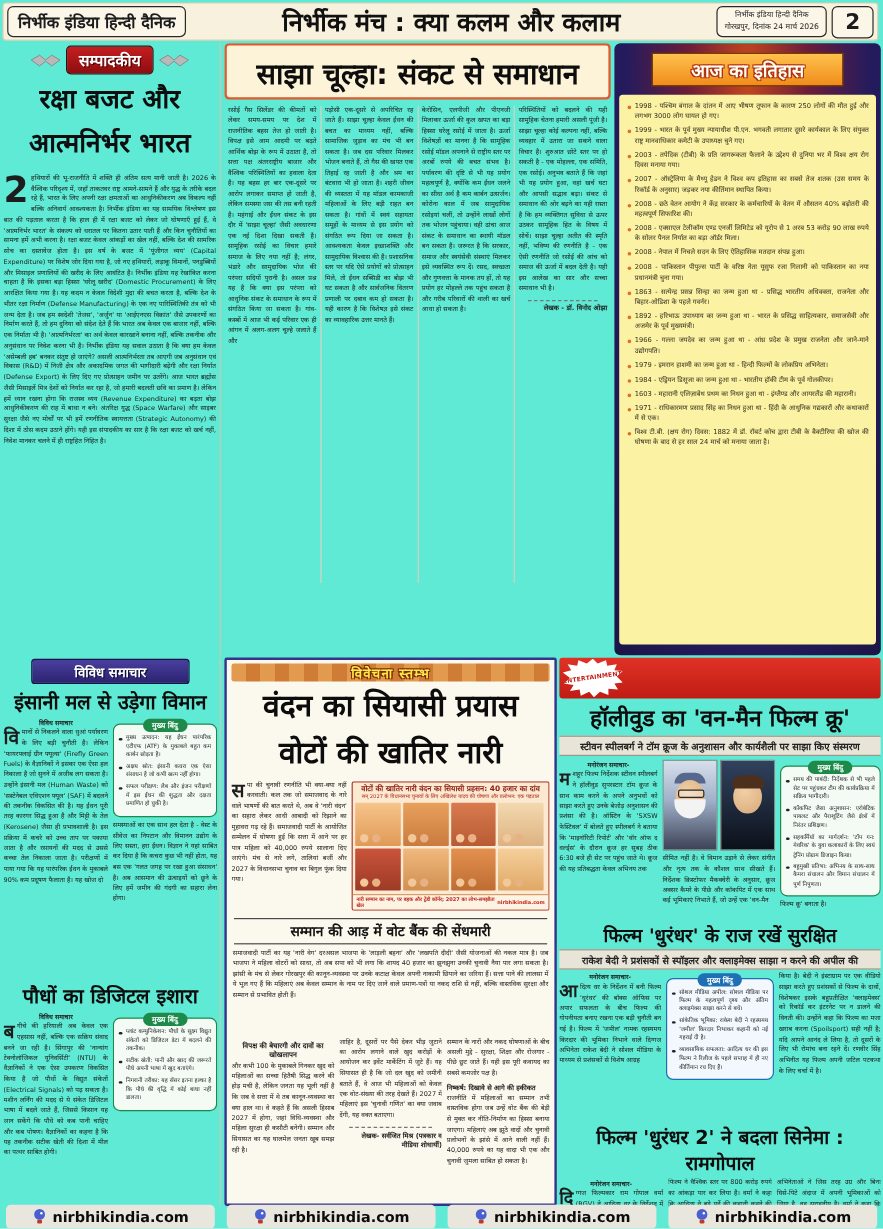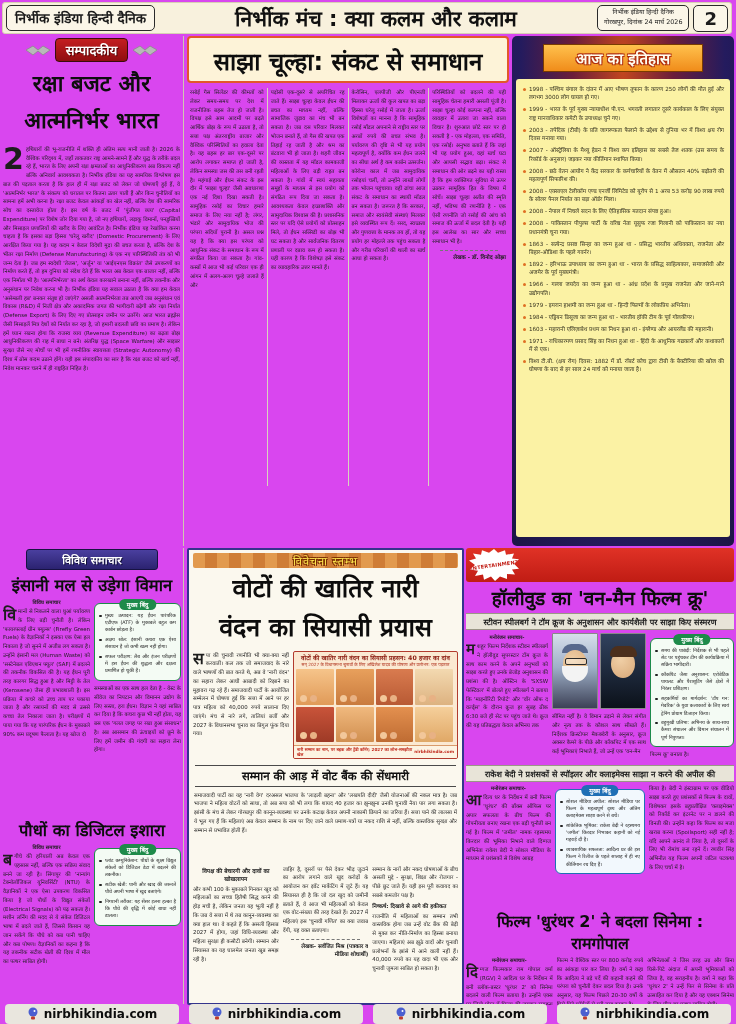--- a/index.html
+++ b/index.html
@@ -1,16 +1,16 @@
 <!DOCTYPE html>
 <html><head>
 <meta charset="utf-8">
 <style>
   html,body{margin:0;padding:0;background:#ffffff;}
-  .page{position:relative;width:736px;height:1024px;background:#d946ef;font-family:"DejaVu Sans",sans-serif;overflow:hidden;color:#1c1c1c;}
+  .page{position:relative;width:736px;height:1024px;background:#5eead4;font-family:"DejaVu Sans",sans-serif;overflow:hidden;color:#1c1c1c;}
   
   .masthead{position:absolute;left:2px;top:2px;width:730px;height:32px;background:#f8f1dd;border:1px solid #d8cfb4;border-radius:3px;display:flex;align-items:center;padding:0 3px;box-sizing:border-box;}
   .m-left{border:1.5px solid #2a2a2a;border-radius:5px;background:#fbf6e8;font-weight:800;font-size:13.5px;padding:3px 8px;white-space:nowrap;}
   .m-center{flex:1;text-align:center;font-weight:800;font-size:21px;color:#111;}
   .m-right{border:1.5px solid #2a2a2a;border-radius:5px;background:#fbf6e8;font-size:6.4px;line-height:1.5;padding:2px 6px;text-align:center;white-space:nowrap;}
   .m-page{border:1.5px solid #2a2a2a;border-radius:5px;background:#fbf6e8;font-weight:800;font-size:18px;padding:2px 10px;margin-left:4px;}
   
   .t5{font-size:5.4px;line-height:1.62;text-align:justify;color:#1d1d1d;}
   .dropcap{float:left;font-weight:800;line-height:0.85;padding:1px 2px 0 0;}
   .byline{text-align:center;font-weight:800;font-size:5.2px;margin-bottom:1px;}
@@ -55,21 +55,21 @@
   .misc{position:absolute;left:3px;top:548px;width:181px;height:456px;border-right:1px solid #cfc7b0;padding-right:2px;box-sizing:border-box;overflow:hidden;}
   .misc-banner{width:130px;margin:1px auto 3px auto;background:linear-gradient(180deg,#4a3f9f,#2b2370);border:1px solid #171243;color:#fff;font-weight:800;font-size:11px;text-align:center;padding:2px 0;border-radius:3px;text-shadow:1px 1px 0 #11103a;}
   .misc-h{font-weight:800;font-size:16.5px;text-align:center;color:#0d0d0d;margin:2px 0;}
   .two-col{display:flex;gap:4px;overflow:hidden;}
   .two-col .ca{width:50%;overflow:hidden;}
   .two-col .cb{width:50%;overflow:hidden;}
   .misc .dropcap{font-size:16px;}
   
   .opinion{position:absolute;left:187px;top:548px;width:277px;height:457px;border:2.5px solid #34348c;background:#fbf8ee;border-radius:2px;padding:3px 4px;box-sizing:border-box;overflow:hidden;}
   .op-banner{height:15px;background:repeating-linear-gradient(90deg,#e29a4e 0 12px,#cf7d36 12px 24px);border-radius:2px;display:flex;align-items:center;justify-content:center;}
-  .op-banner span{font-weight:400;font-size:11px;color:#ffe84d;text-shadow:1px 1px 0 #7a2e00,-1px 1px 0 #7a2e00,1px -1px 0 #7a2e00,-1px -1px 0 #7a2e00;letter-spacing:1px;}
+  .op-banner span{font-weight:700;font-size:11px;color:#ffe84d;text-shadow:1px 1px 0 #7a2e00,-1px 1px 0 #7a2e00,1px -1px 0 #7a2e00,-1px -1px 0 #7a2e00;letter-spacing:1px;}
   .op-headline{font-weight:800;font-size:25px;line-height:1.55;text-align:center;color:#0c0c0c;margin:2px 0 3px 0;}
   .op-row{display:flex;gap:4px;height:108px;overflow:hidden;}
   .op-intro{width:96px;overflow:hidden;}
   .op-intro .dropcap{font-size:16px;}
   .infographic{flex:1;border:1.5px solid #b23b2e;background:#fbe9d2;border-radius:2px;display:flex;flex-direction:column;overflow:hidden;}
   .ig-title{font-weight:800;font-size:6.2px;color:#8c1d12;text-align:center;padding:2px 3px 0 3px;line-height:1.3;}
   .ig-sub{font-size:4.3px;color:#b0331f;text-align:center;padding:0 4px;line-height:1.3;}
   .ig-grid{flex:1;display:flex;flex-wrap:wrap;padding:2px;gap:2px;}
   .ig-cell{width:calc(25% - 2px);flex:0 0 calc(25% - 2px);border-radius:1px;position:relative;box-sizing:border-box;min-height:26px;}
   .ig-cell::before{content:"";position:absolute;left:4px;bottom:3px;width:7px;height:7px;border-radius:50%;background:#f2c79a;box-shadow:10px 0 0 #e8b184;}
@@ -233,22 +233,22 @@
         </div>
       </div>
     </div>
   </div>
 
   <div class="opinion">
     <div class="op-banner">
         <span>विवेचना स्तम्भ</span>
       </div>
     <div class="op-headline">
+      <div>वंदन का सियासी प्रयास</div>
       <div>वोटों की खातिर नारी</div>
-      <div>वंदन का सियासी प्रयास</div>
     </div>
     <div class="op-row">
       <div class="op-intro t5">
         <span class="dropcap">स</span><span>पा की चुनावी रणनीति भी क्या-क्या नहीं करवाती। कल तक जो समाजवाद के नारे वाले भाषणों की बात करते थे, अब वे 'नारी वंदन' का सहारा लेकर आधी आबादी को रिझाने का मुहावरा गढ़ रहे हैं। समाजवादी पार्टी के आयोजित सम्मेलन में घोषणा हुई कि सत्ता में आने पर हर पात्र महिला को 40,000 रुपये सालाना दिए जाएंगे। मंच से नारे लगे, तालियां बजीं और 2027 के विधानसभा चुनाव का बिगुल फूंक दिया गया।</span>
       </div>
       <div class="infographic">
         <div class="ig-title">वोटों की खातिर नारी वंदन का सियासी प्रहसन: 40 हजार का दांव</div>
         <div class="ig-sub">सन् 2027 के विधानसभा चुनावों के लिए अखिलेश यादव की घोषणा और प्रलोभन: एक पड़ताल</div>
         <div class="ig-grid">
           <div class="ig-cell" style="background:linear-gradient(180deg,#f6c48a,#e09a58);"></div>
@@ -321,20 +321,21 @@
           <ul>
             <li>समय की पाबंदी: निर्देशक से भी पहले सेट पर पहुंचकर टीम की कार्यप्रक्रिया में सक्रिय भागीदारी।</li>
             <li>कॉकपिट जैसा अनुशासन: एरोबेटिक पायलट और पैराशूटिंग जैसे क्षेत्रों में निरंतर प्रशिक्षण।</li>
             <li>सहकर्मियों का मार्गदर्शन: 'टॉप गन: मेवरिक' के युवा कलाकारों के लिए स्वयं ट्रेनिंग प्रोग्राम डिजाइन किया।</li>
             <li>बहुमुखी प्रतिभा: अभिनय के साथ-साथ कैमरा संचालन और विमान संचालन में पूर्ण निपुणता।</li>
           </ul>
         </div>
         <div class="t5 tail">फिल्म क्रू' बनाता है।</div>
       </div>
     </div>
+    <div class="ent-h2">फिल्म 'धुरंधर' के राज रखें सुरक्षित</div>
     <div class="ent-sub">राकेश बेदी ने प्रशंसकों से स्पॉइलर और क्लाइमेक्स साझा न करने की अपील की</div>
     <div class="ent-row2">
       <div class="c1">
         <div class="byline">मनोरंजन समाचार-</div>
         <div class="t5"><span class="dropcap">आ</span><span>दित्य धर के निर्देशन में बनी फिल्म 'धुरंधर' की बॉक्स ऑफिस पर अपार सफलता के बीच फिल्म की गोपनीयता बनाए रखना एक बड़ी चुनौती बन गई है। फिल्म में 'जमील' नामक रहस्यमय किरदार की भूमिका निभाने वाले दिग्गज अभिनेता राकेश बेदी ने सोशल मीडिया के माध्यम से प्रशंसकों से विशेष आग्रह</span></div>
       </div>
       <div class="c2">
         <div class="kp blue">
           <div class="kp-title">मुख्य बिंदु</div>
           <ul>

